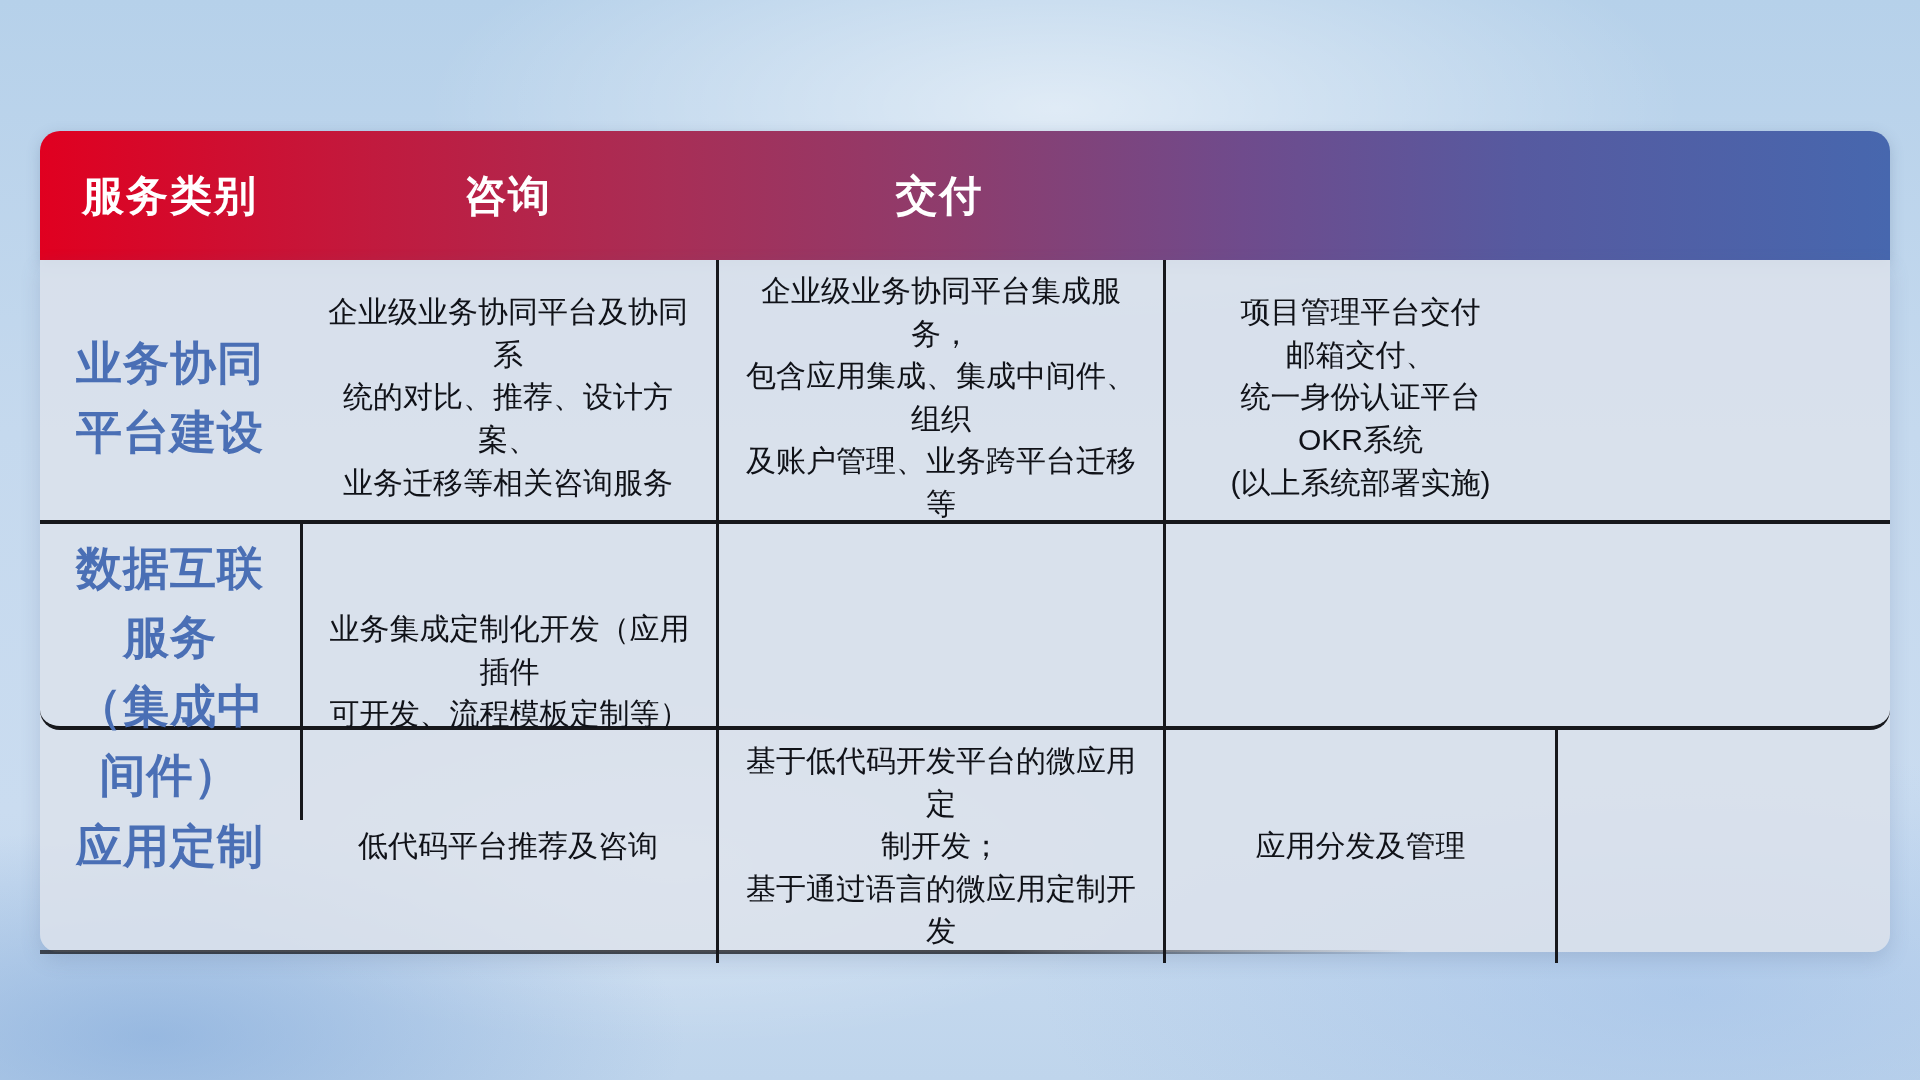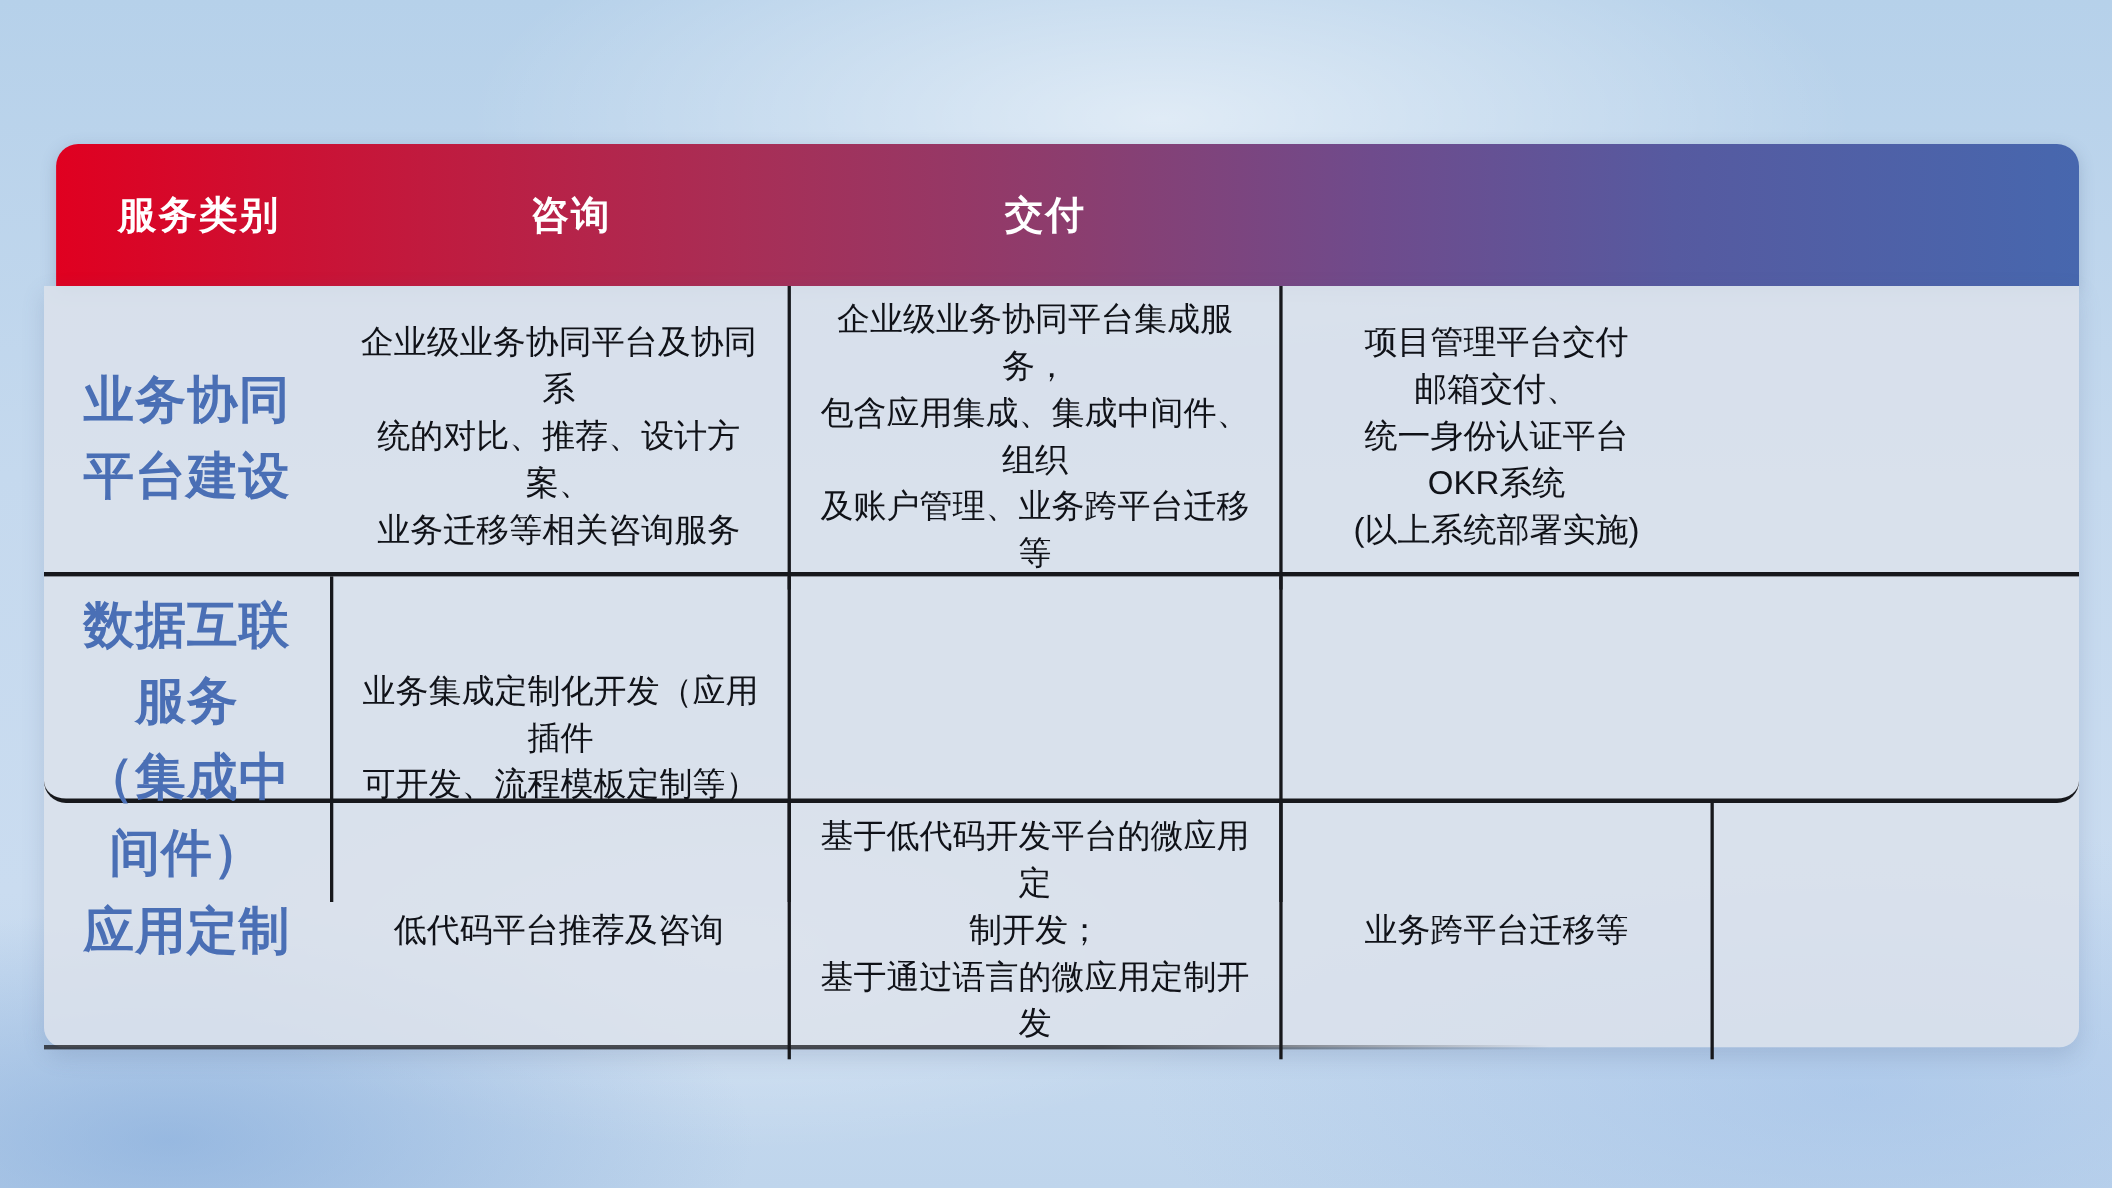--- a/index.html
+++ b/index.html
@@ -18,24 +18,23 @@
   }
   .table-wrap{
     position:absolute;left:40px;top:131px;width:1850px;
   }
   .table-header{
     display:grid;
     grid-template-columns:260px 416px 447px 392px 335px;
     height:129px;align-items:center;
     border-radius:20px 20px 0 0;
     background:linear-gradient(90deg,#E00020 0%,#C11A3E 18%,#A82E56 34%,#8C3D6E 50%,#6F4B8C 65%,#565AA0 80%,#4767AE 100%);
-    color:#ffffff;font-weight:bold;font-size:35px;letter-spacing:2px;
+    color:#ffffff;font-weight:bold;font-size:42px;letter-spacing:2px;
     text-align:center;
     box-shadow:0 4px 14px rgba(70,90,130,0.25);
-    margin-left:11px;
   }
   .hcell{padding:0 8px;}
   .table-body{
     position:relative;
     background:rgba(220,226,235,0.85);
     border-radius:0 0 18px 18px;
     box-shadow:0 8px 20px rgba(80,100,140,0.20);
   }
   .row{
     display:grid;
@@ -101,19 +100,19 @@
         <div class="cell c-del"></div>
         <div class="cell c-ops"></div>
       </div>
 
       <div class="row row-3">
         <div class="cell c-cat">应用定制</div>
         <div class="cell c-con">低代码平台推荐及咨询</div>
         <div class="cell c-dev">基于低代码开发平台的微应用定
 制开发；
 基于通过语言的微应用定制开发</div>
-        <div class="cell c-del">业务跨平台迁移等</div>
+        <div class="cell c-del">应用分发及管理</div>
         <div class="cell c-ops"></div>
       </div>
 
     </div>
   </div>
 </div>
 
 </body></html>

